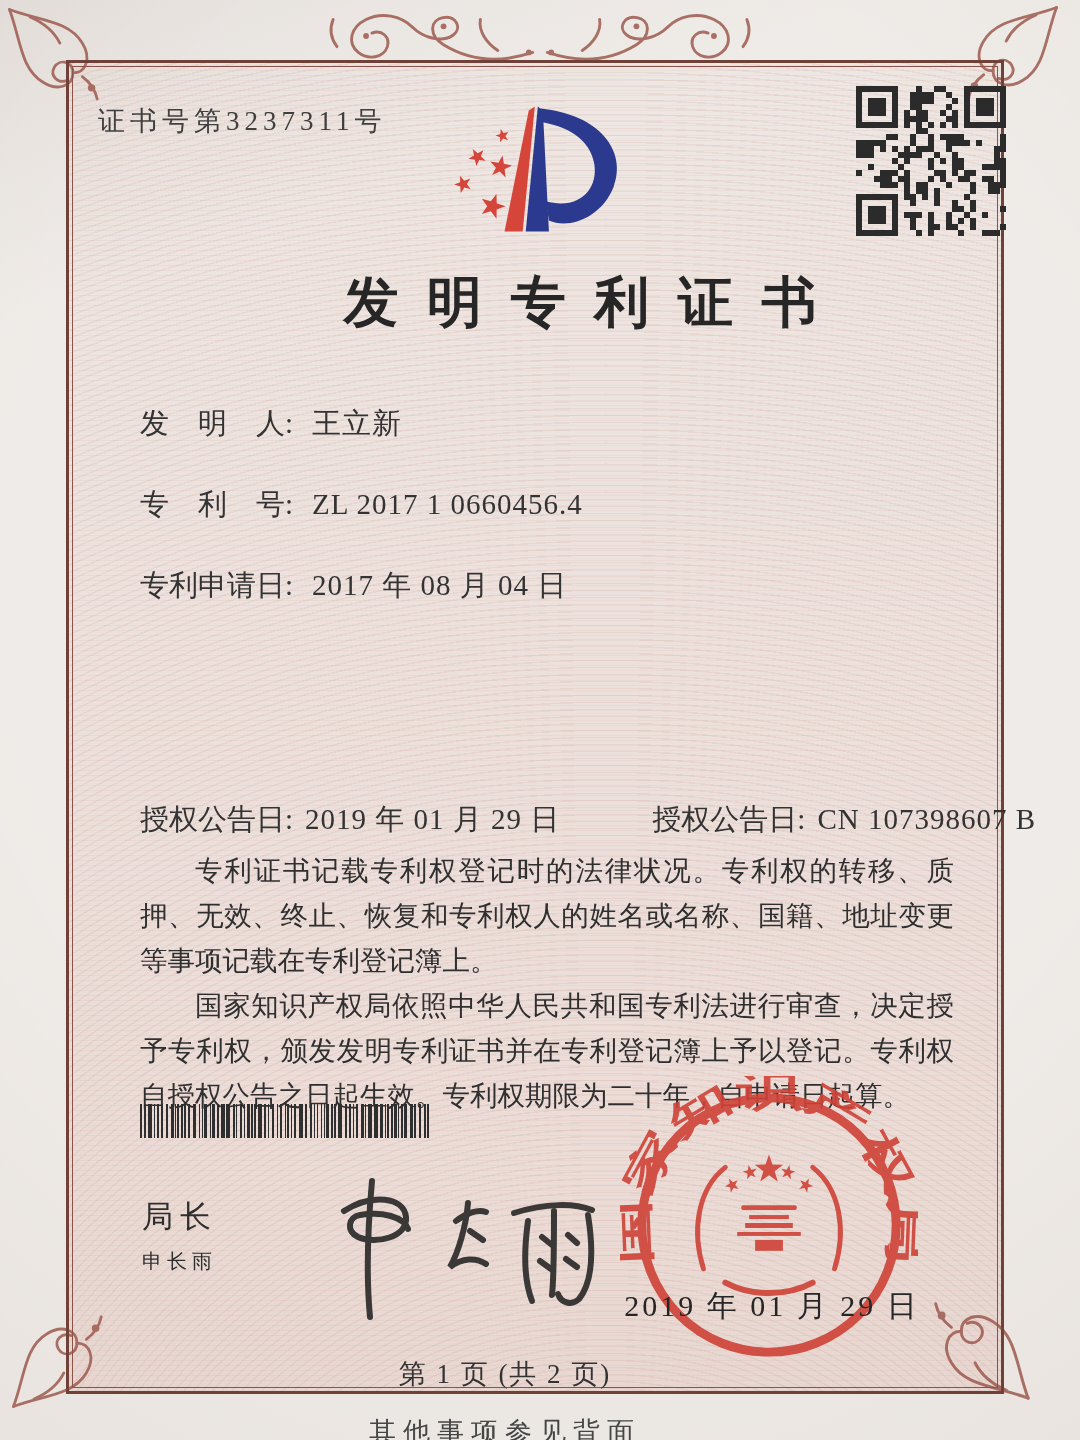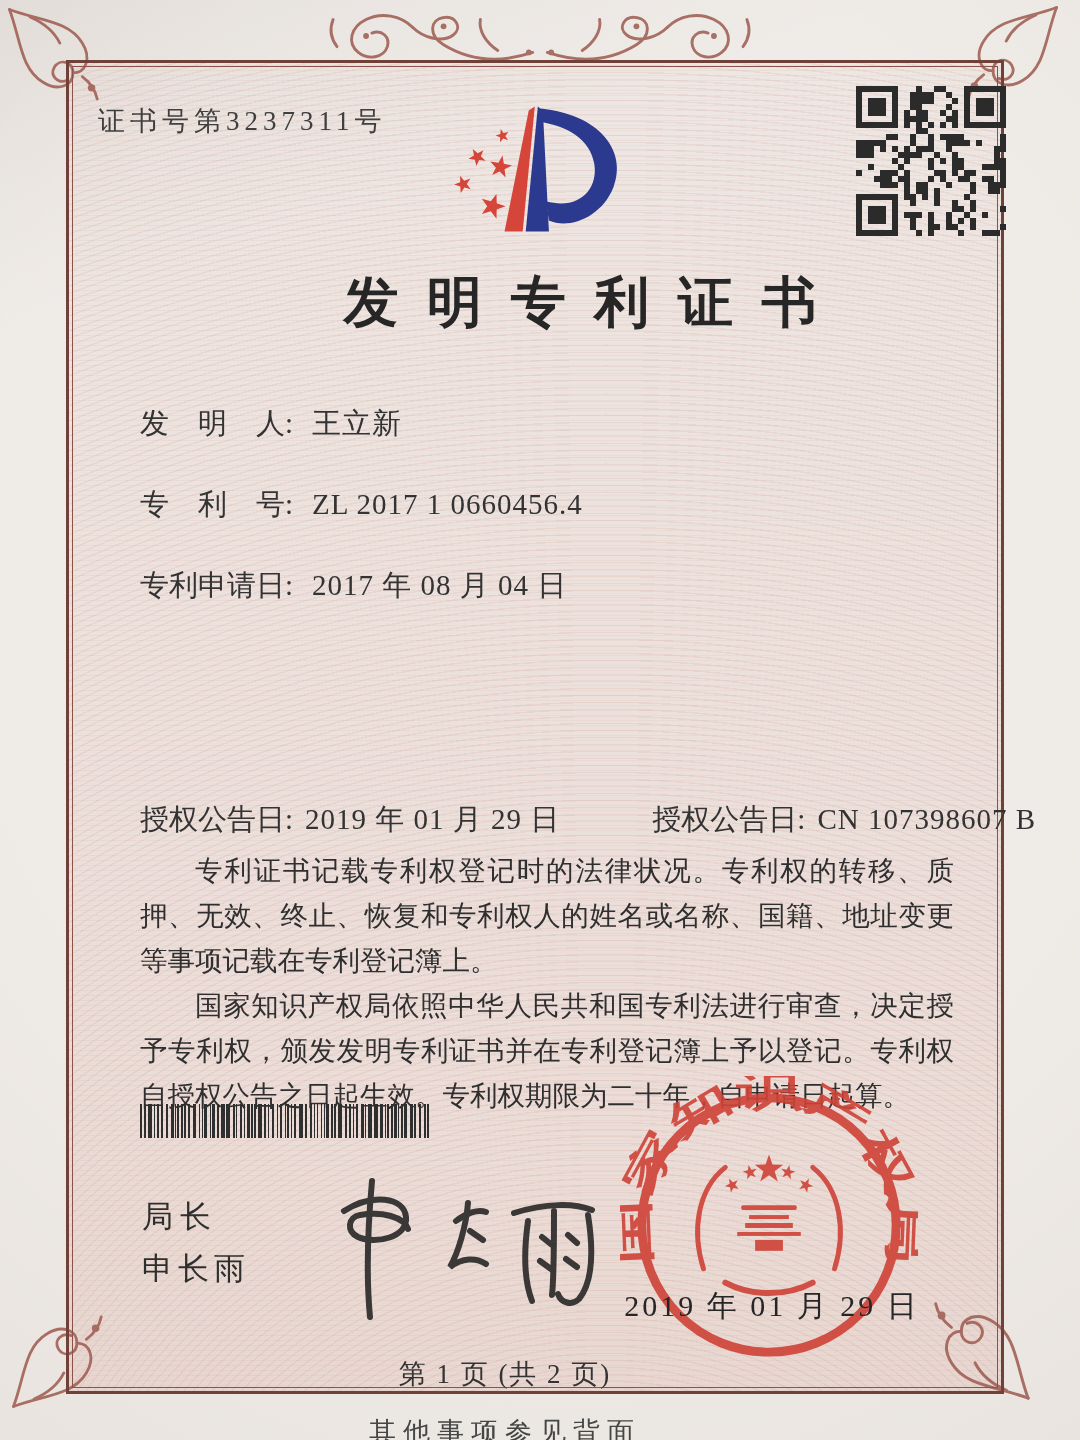--- a/index.html
+++ b/index.html
@@ -44,21 +44,21 @@
   .row .lbl{min-width:158px;}
   .row .val{margin-left:14px;letter-spacing:1px;}
   .grant-row{position:absolute;left:140px;top:800px;width:812px;font-size:29px;color:#333;display:flex;}
   .grant-row .pair{display:flex;align-items:baseline;white-space:nowrap;}
   .grant-row .pair.second{margin-left:92px;}
   .grant-row .val{margin-left:12px;letter-spacing:1px;}
   .paras{position:absolute;left:140px;top:848px;width:814px;font-size:27.5px;line-height:45px;color:#2f2f2f;text-align:justify;}
   .paras p{margin:0;text-indent:2em;}
   .barcode{position:absolute;left:140px;top:1102px;width:292px;height:38px;}
   .director-label{position:absolute;left:142px;top:1196px;font-size:31px;letter-spacing:7px;color:#2e2e2e;text-align:center;}
-  .director-name{position:absolute;left:142px;top:1248px;font-size:31px;letter-spacing:5px;color:#2e2e2e;}
+  .director-name{position:absolute;left:142px;top:1248px;font-size:20px;letter-spacing:5px;color:#2e2e2e;}
   .signature{position:absolute;left:306px;top:1156px;width:300px;height:178px;}
   .seal{position:absolute;left:620px;top:1076px;width:298px;height:298px;opacity:.9;}
   .seal-text{font-size:41px;font-weight:700;fill:#cf4237;font-family:"Liberation Serif","DejaVu Serif",serif;}
   .seal-date{position:absolute;left:622px;top:1286px;width:300px;text-align:center;font-size:30px;letter-spacing:3px;color:#262626;}
   .page-info{position:absolute;left:0;top:1356px;width:1010px;text-align:center;font-size:27px;color:#333;letter-spacing:2px;}
   .back-note{position:absolute;left:0;top:1414px;width:1010px;text-align:center;font-size:27px;color:#454545;letter-spacing:7px;}
   .hidden-defs{position:absolute;width:0;height:0;overflow:hidden;}
 </style>
 </head>
 <body>

